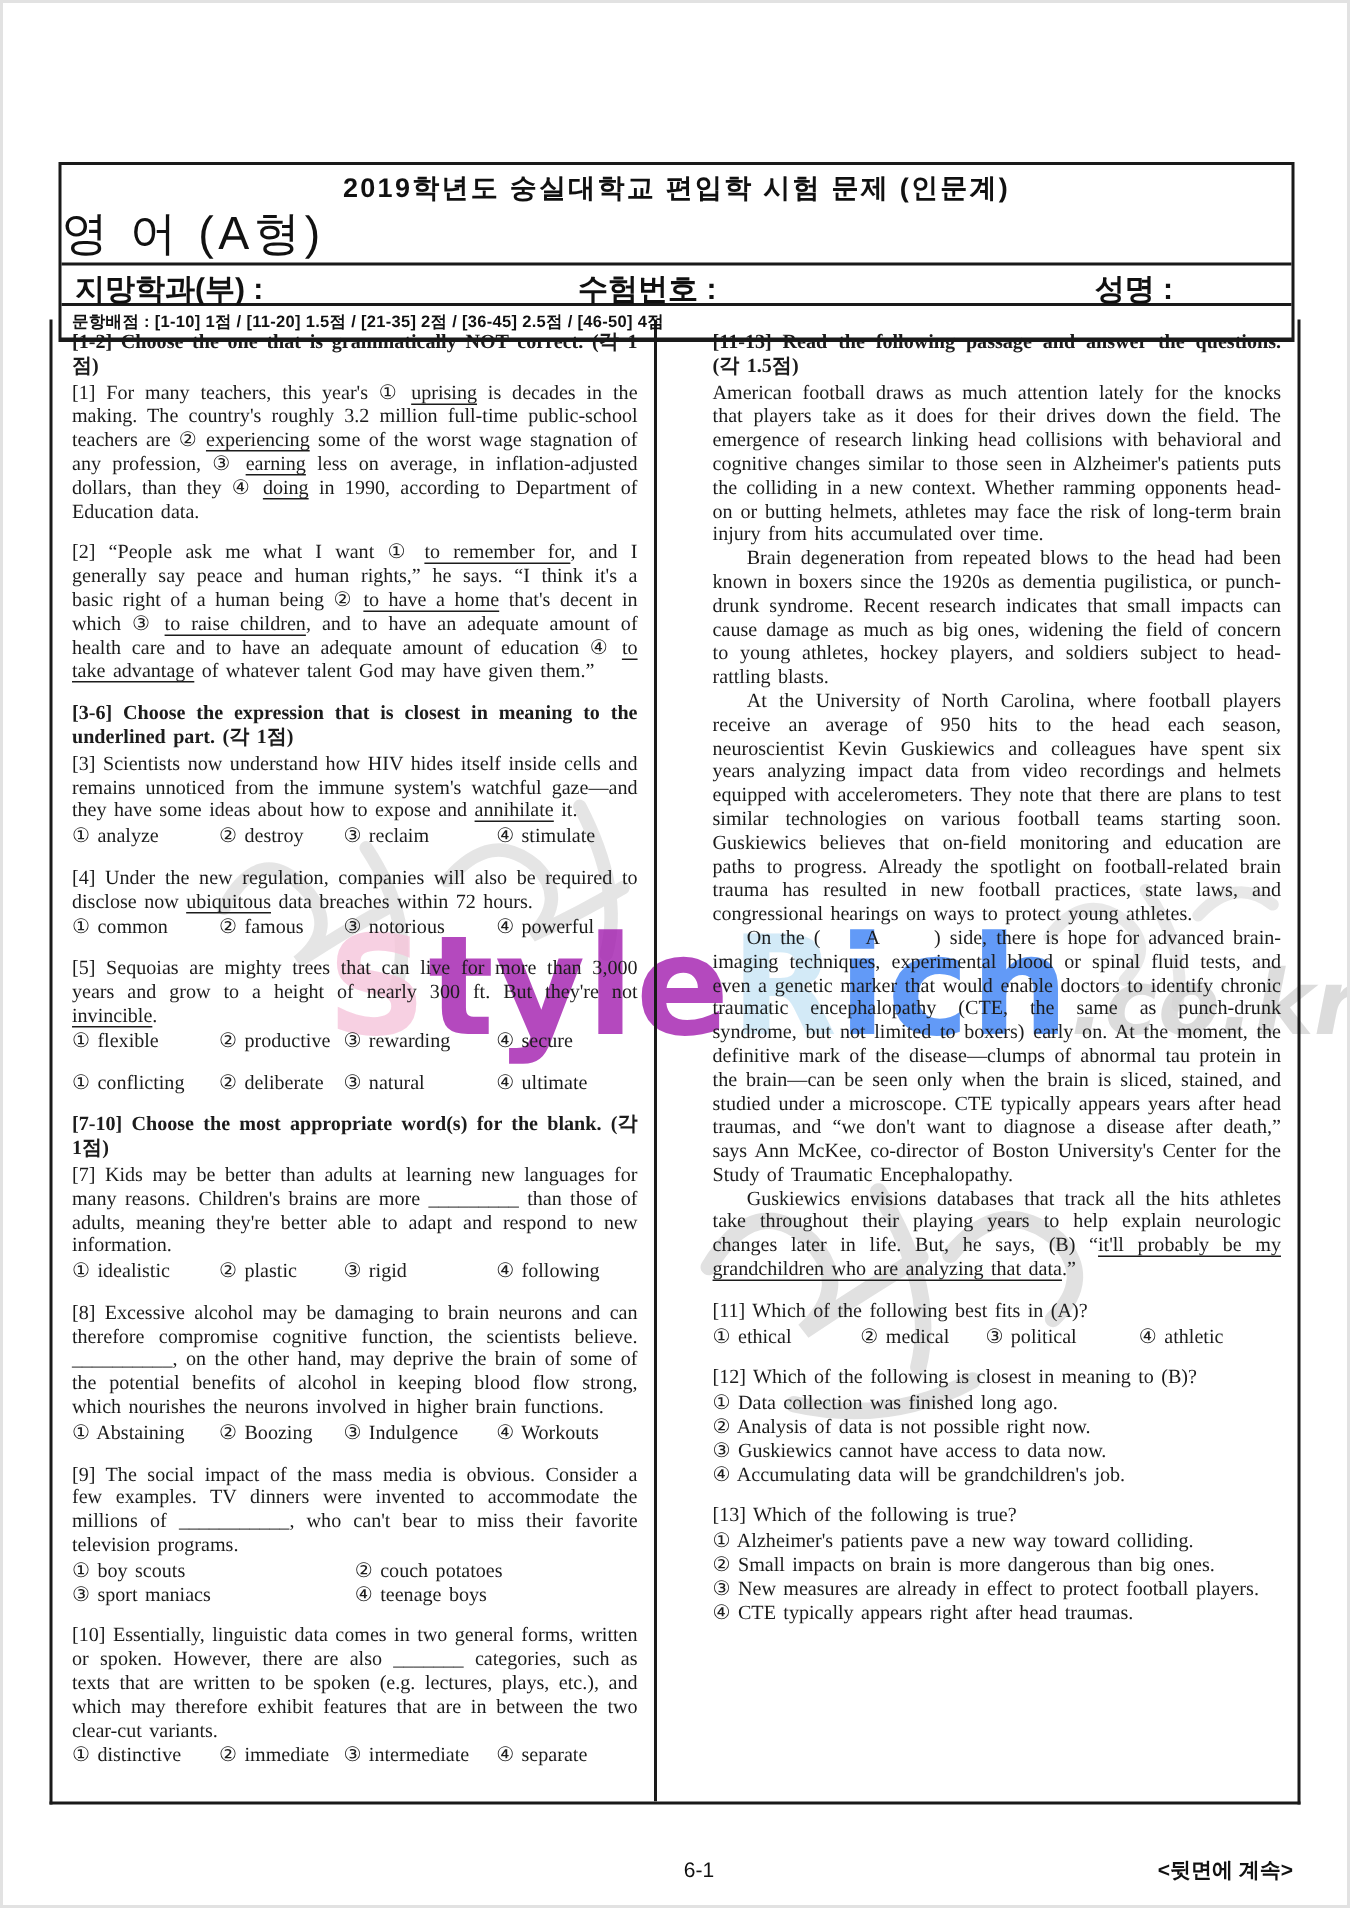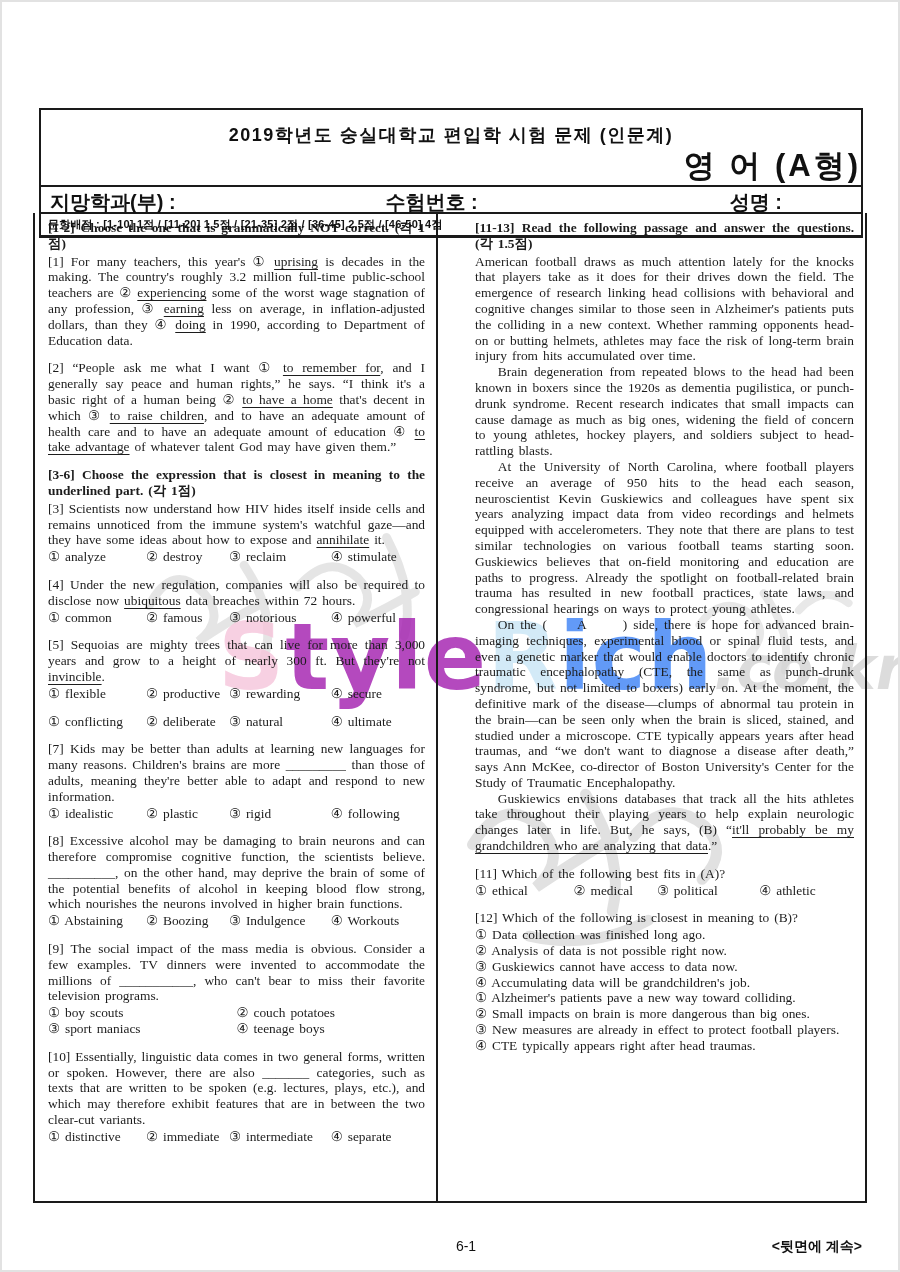--- a/index.html
+++ b/index.html
@@ -18,22 +18,22 @@
   }
   .wm-brand .cokr{font-size:60px;font-style:italic;letter-spacing:0;}
   .wm-swash{position:absolute;z-index:0;opacity:.9;}
 
   
   .hbox{
     position:absolute;left:39px;top:108px;width:820px;z-index:2;
     border:2.5px solid #1a1a1a;border-bottom-width:3.5px;background:transparent;
     font-family:"Liberation Sans","DejaVu Sans",sans-serif;color:#111;
   }
-  .h-title{text-align:center;font-size:18px;font-weight:600;letter-spacing:1.5px;padding:13px 0 0;}
-  .h-subject{text-align:right;font-size:31px;font-weight:700;letter-spacing:3px;line-height:37px;padding-bottom:1px;}
+  .h-title{text-align:center;font-size:18px;font-weight:600;letter-spacing:1.5px;padding:3px 0 0;}
+  .h-subject{text-align:left;font-size:31px;font-weight:400;letter-spacing:3px;line-height:37px;padding-bottom:1px;}
   .h-fields{position:relative;height:25px;border-top:2px solid #1a1a1a;font-size:20px;font-weight:600;}
   .h-fields span{position:absolute;top:2px;}
   .f-dept{left:9px;}
   .f-num{left:42%;}
   .f-name{left:84%;}
   .h-score{border-top:2px solid #1a1a1a;font-size:11px;font-weight:700;padding:3px 0 3px 7px;letter-spacing:.2px;}
 
   
   .content{
     position:absolute;left:33px;top:213px;width:834px;height:990px;z-index:1;
@@ -138,20 +138,21 @@
         <span>④ secure</span>
     </div>
 
     <div class="ch">
       <span>① conflicting</span>
         <span>② deliberate</span>
         <span>③ natural</span>
         <span>④ ultimate</span>
     </div>
 
+    <p class="sec">[7-10] Choose the most appropriate word(s) for the blank. (각 1점)</p>
 
     <p class="q nogap">[7] Kids may be better than adults at learning new languages for many reasons. Children's brains are more _________ than those of adults, meaning they're better able to adapt and respond to new information.</p>
     <div class="ch">
       <span>① idealistic</span>
         <span>② plastic</span>
         <span>③ rigid</span>
         <span>④ following</span>
     </div>
 
     <p class="q nogap">[8] Excessive alcohol may be damaging to brain neurons and can therefore compromise cognitive function, the scientists believe. __________, on the other hand, may deprive the brain of some of the potential benefits of alcohol in keeping blood flow strong, which nourishes the neurons involved in higher brain functions.</p>
@@ -195,20 +196,21 @@
         <span>③ political</span>
         <span>④ athletic</span>
     </div>
 
     <p class="stem">[12] Which of the following is closest in meaning to (B)?</p>
     <p class="opt">① Data collection was finished long ago.</p>
     <p class="opt">② Analysis of data is not possible right now.</p>
     <p class="opt">③ Guskiewics cannot have access to data now.</p>
     <p class="opt">④ Accumulating data will be grandchildren's job.</p>
 
+    <p class="stem">[13] Which of the following is true?</p>
     <p class="opt">① Alzheimer's patients pave a new way toward colliding.</p>
     <p class="opt">② Small impacts on brain is more dangerous than big ones.</p>
     <p class="opt hang">③ New measures are already in effect to protect football players.</p>
     <p class="opt">④ CTE typically appears right after head traumas.</p>
   </div>
 </div>
 
 <div class="footer">
   <span class="pageno">6-1</span>
   <span class="contnote">&lt;뒷면에 계속&gt;</span>

